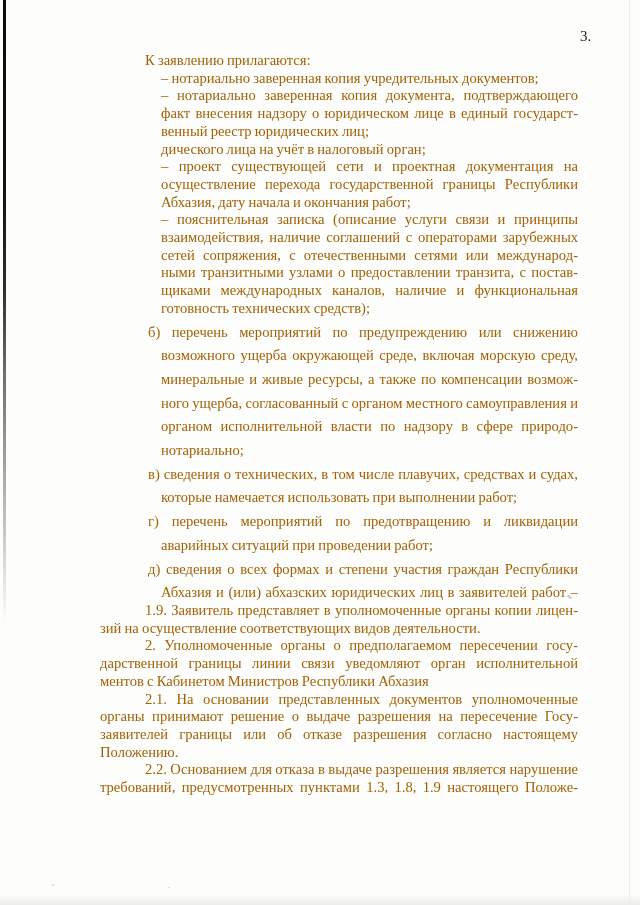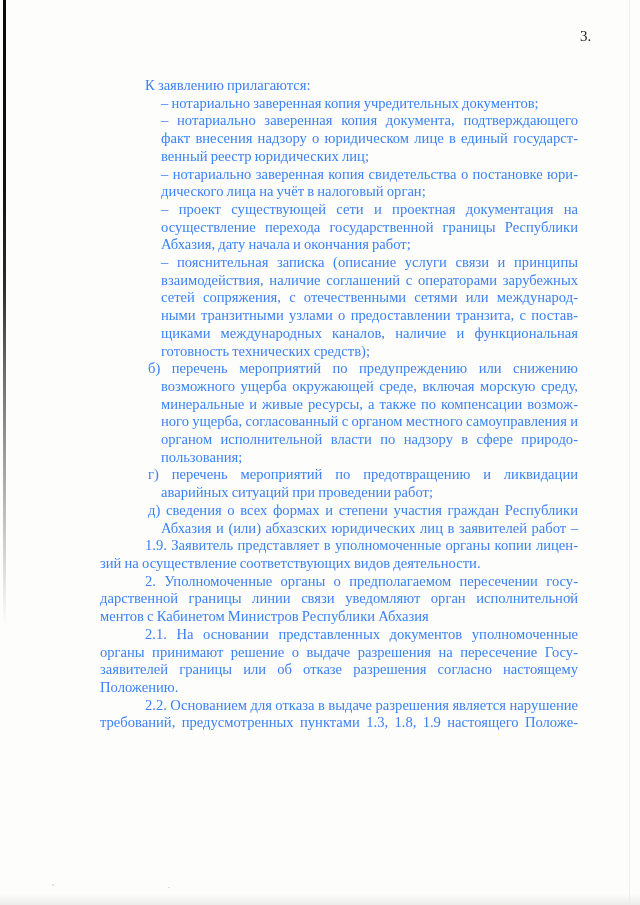--- a/index.html
+++ b/index.html
@@ -12,33 +12,33 @@
   }
   .page {
     position: absolute; inset: 0;
     background: #fdfdfc;
   }
   .page-number {
     position: absolute; left: 580px; top: 28px;
     font-size: 15px; color: #1d1d1d;
   }
   .text-block {
-    position: absolute; left: 100px; top: 77px; width: 478px;
+    position: absolute; left: 100px; top: 52px; width: 478px;
     font-size: 14.6px; line-height: 17.7px;
-    color: #3b82f6; word-spacing: -0.5px;
+    color: #a16207; word-spacing: -0.5px;
   }
   .para { margin: 0; }
   .ln {
     text-align: justify;
     text-align-last: justify;
   }
   .ln.last { text-align-last: left; }
   .p-body .ln.first { padding-left: 45px; }
   .p-dash .ln { padding-left: 61px; }
-  .p-letter .ln { padding-left: 61px; }
+  .p-letter .ln { padding-left: 61px; margin-top: 6px; }
   .p-letter .ln.first { padding-left: 48px; }
   
   .edge-left {
     position: absolute; left: 3px; top: 0; width: 3px; height: 625px;
     background: linear-gradient(180deg,
       #0b0b0b 0%, #121212 30%, #2e2e2e 46%,
       #6f6f6f 60%, #a8a8a8 76%, rgba(190,190,190,0) 100%);
   }
   .edge-right {
     position: absolute; left: 629px; top: 0; width: 1px; height: 905px;
@@ -70,21 +70,20 @@
       <div class="ln first last">– нотариально заверенная копия учредительных документов;</div>
     </div>
 
     <div class="para p-dash">
       <div class="ln first">– нотариально заверенная копия документа, подтверждающего</div>
       <div class="ln">факт внесения надзору о юридическом лице в единый государст-</div>
       <div class="ln last">венный реестр юридических лиц;</div>
     </div>
 
     <div class="para p-dash">
-      <div class="ln first">– нотариально заверенная копия свидетельства о постановке юри-</div>
       <div class="ln last">дического лица на учёт в налоговый орган;</div>
     </div>
 
     <div class="para p-dash">
       <div class="ln first">– проект существующей сети и проектная документация на</div>
       <div class="ln">осуществление перехода государственной границы Республики</div>
       <div class="ln last">Абхазия, дату начала и окончания работ;</div>
     </div>
 
     <div class="para p-dash">
@@ -95,23 +94,27 @@
       <div class="ln">щиками международных каналов, наличие и функциональная</div>
       <div class="ln last">готовность технических средств);</div>
     </div>
 
     <div class="para p-letter">
       <div class="ln first">б) перечень мероприятий по предупреждению или снижению</div>
       <div class="ln">возможного ущерба окружающей среде, включая морскую среду,</div>
       <div class="ln">минеральные и живые ресурсы, а также по компенсации возмож-</div>
       <div class="ln">ного ущерба, согласованный с органом местного самоуправления и</div>
       <div class="ln">органом исполнительной власти по надзору в сфере природо-</div>
-      <div class="ln last">пользования;</div>
+      <div class="ln last">нотариально;</div>
     </div>
 
+    <div class="para p-letter">
+      <div class="ln first">в) сведения о технических, в том числе плавучих, средствах и судах,</div>
+      <div class="ln last">которые намечается использовать при выполнении работ;</div>
+    </div>
 
     <div class="para p-letter">
       <div class="ln first">г) перечень мероприятий по предотвращению и ликвидации</div>
       <div class="ln last">аварийных ситуаций при проведении работ;</div>
     </div>
 
     <div class="para p-letter">
       <div class="ln first">д) сведения о всех формах и степени участия граждан Республики</div>
       <div class="ln">Абхазия и (или) абхазских юридических лиц в заявителей работ –</div>
     </div>

